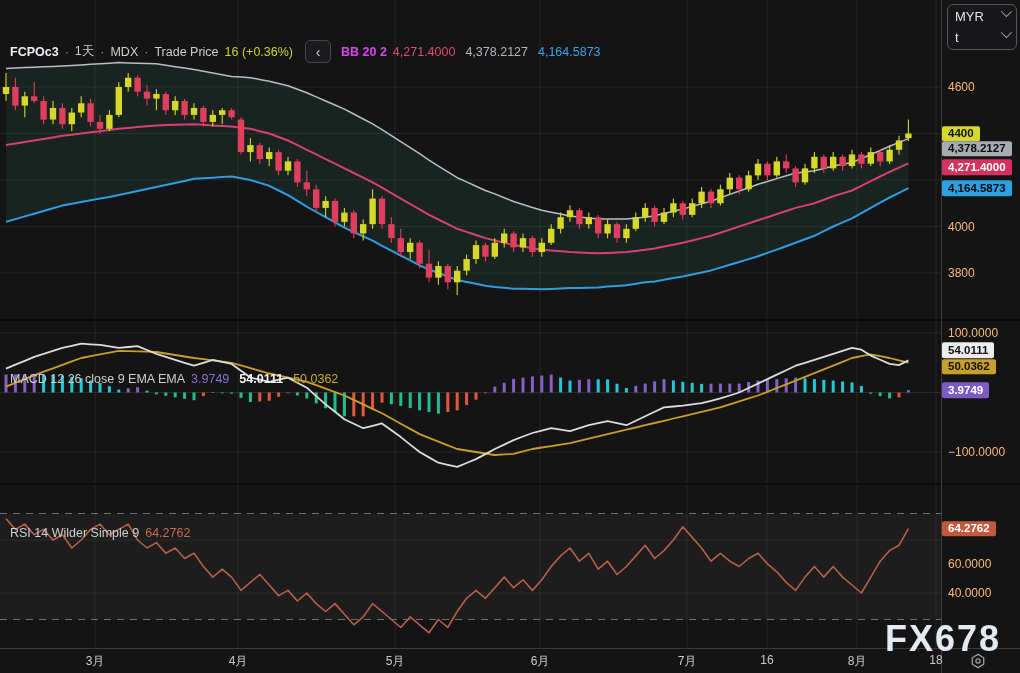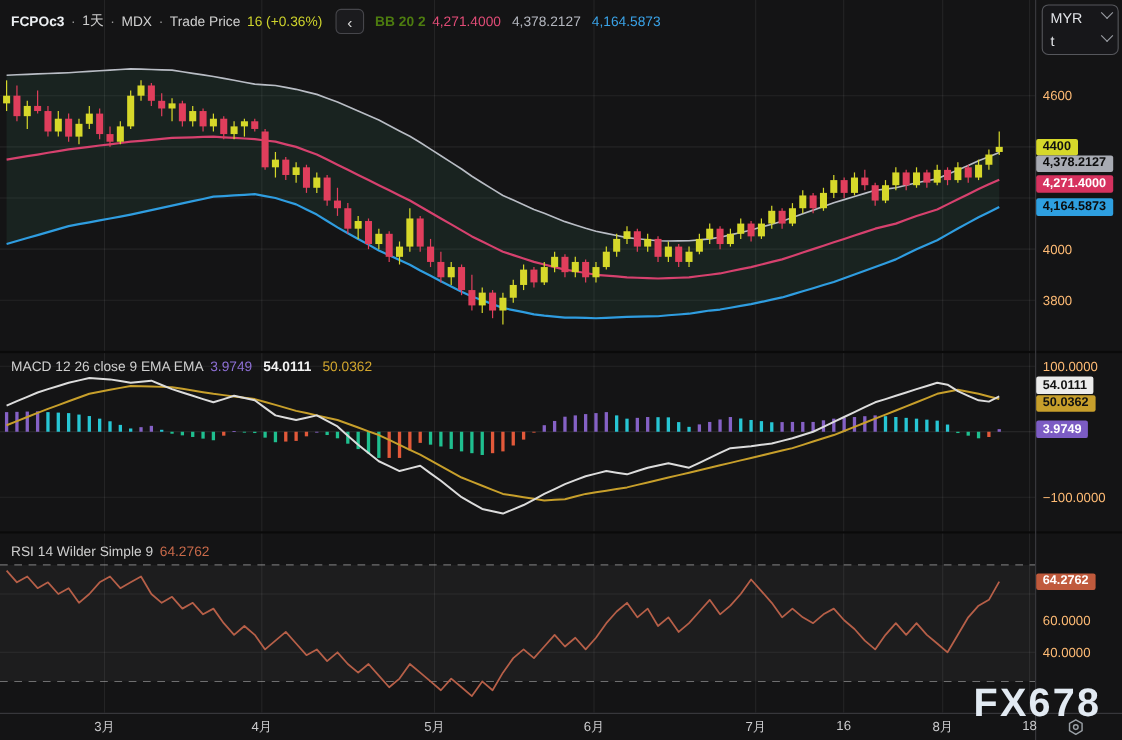--- a/index.html
+++ b/index.html
@@ -1,21 +1,21 @@
 <!DOCTYPE html>
 <html><head>
 <meta charset="utf-8">
 <style>
   html,body{margin:0;padding:0;background:#0d0d0e;}
   #app{position:relative;width:1020px;height:673px;background:#141415;overflow:hidden;
        font-family:"Liberation Sans","DejaVu Sans",sans-serif;-webkit-font-smoothing:antialiased;}
   #chart-svg{position:absolute;left:0;top:0;z-index:1;}
   #overlay{position:absolute;left:0;top:0;width:1020px;height:673px;z-index:3;pointer-events:none;}
   #overlay *{pointer-events:auto;}
-  .pane-header{position:absolute;display:flex;align-items:center;gap:6px;font-size:12.5px;color:#cfcfcf;white-space:nowrap;}
+  .pane-header{position:absolute;display:flex;align-items:center;gap:6px;font-size:12.5px;color:#cfcfcf;white-space:nowrap;margin-top:32px;}
   .sym{font-weight:bold;color:#eceff2;}
   .dim{color:#9b9b9b;}
   .flds{display:flex;gap:8px;}
   .fld .lb{color:#c6c6c6;}
   .fld .vl{color:#ced32c;}
   .chg{color:#ced32c;}
   .collapse-btn{display:inline-flex;align-items:center;justify-content:center;width:24px;height:21px;
      border:1px solid #46464b;border-radius:5px;background:#1b1b1e;color:#d8d8d8;font-size:14px;line-height:1;
      cursor:pointer;margin-left:6px;}
   .bbvals{display:flex;gap:10px;font-size:12.5px;}
@@ -371,29 +371,29 @@
     <div class="pane-header" style="left:10px;top:8px;">
       <span class="sym">FCPOc3</span>
       <span class="dim">·</span>
       <span>1天</span>
       <span class="dim">·</span>
       <span>MDX</span>
       <span class="dim">·</span>
       <span>Trade Price</span>
       <span class="chg">16 (+0.36%)</span>
       <span class="collapse-btn">‹</span>
-      <span style="font-weight:bold;color:#4d7c0f;margin-left:4px;">BB 20 2</span>
+      <span style="font-weight:bold;color:#d946ef;margin-left:4px;">BB 20 2</span>
       <span class="bbvals" id="bb-values">
           <span style="color: rgb(225, 76, 119);">4,271.4000</span>
           <span style="color: rgb(180, 183, 191);">4,378.2127</span>
           <span style="color: rgb(58, 163, 232);">4,164.5873</span>
         </span>
     </div>
 
-    <div class="pane-header" style="left:10px;top:326px;">
+    <div class="pane-header" style="left:10px;top:340px;">
       <span>MACD 12 26 close 9 EMA EMA</span>
       <span class="bbvals" id="macd-values">
           <span style="color: rgb(141, 111, 212);">3.9749</span>
           <span style="color: rgb(242, 242, 242); font-weight: bold;">54.0111</span>
           <span style="color: rgb(211, 167, 46);">50.0362</span>
         </span>
     </div>
 
     <div class="pane-header" style="left:10px;top:494px;">
       <span>RSI 14 Wilder Simple 9</span>

